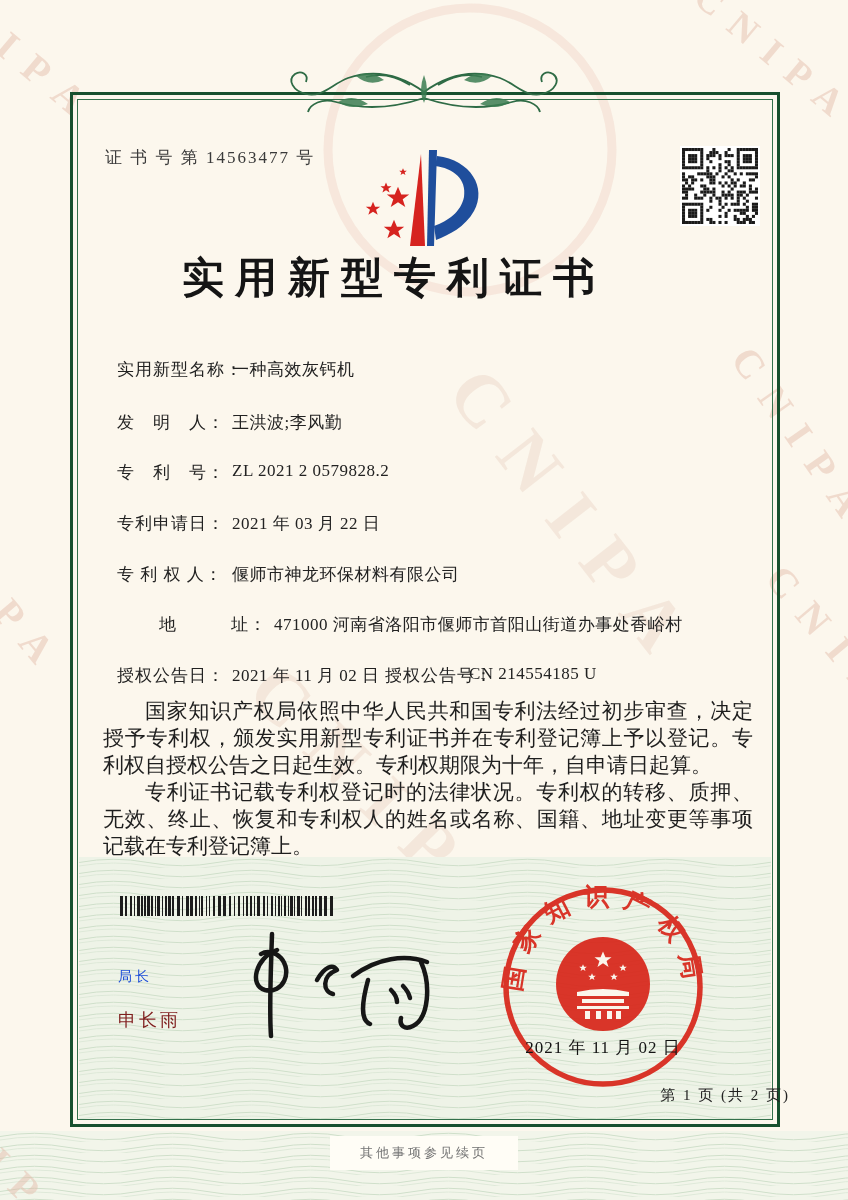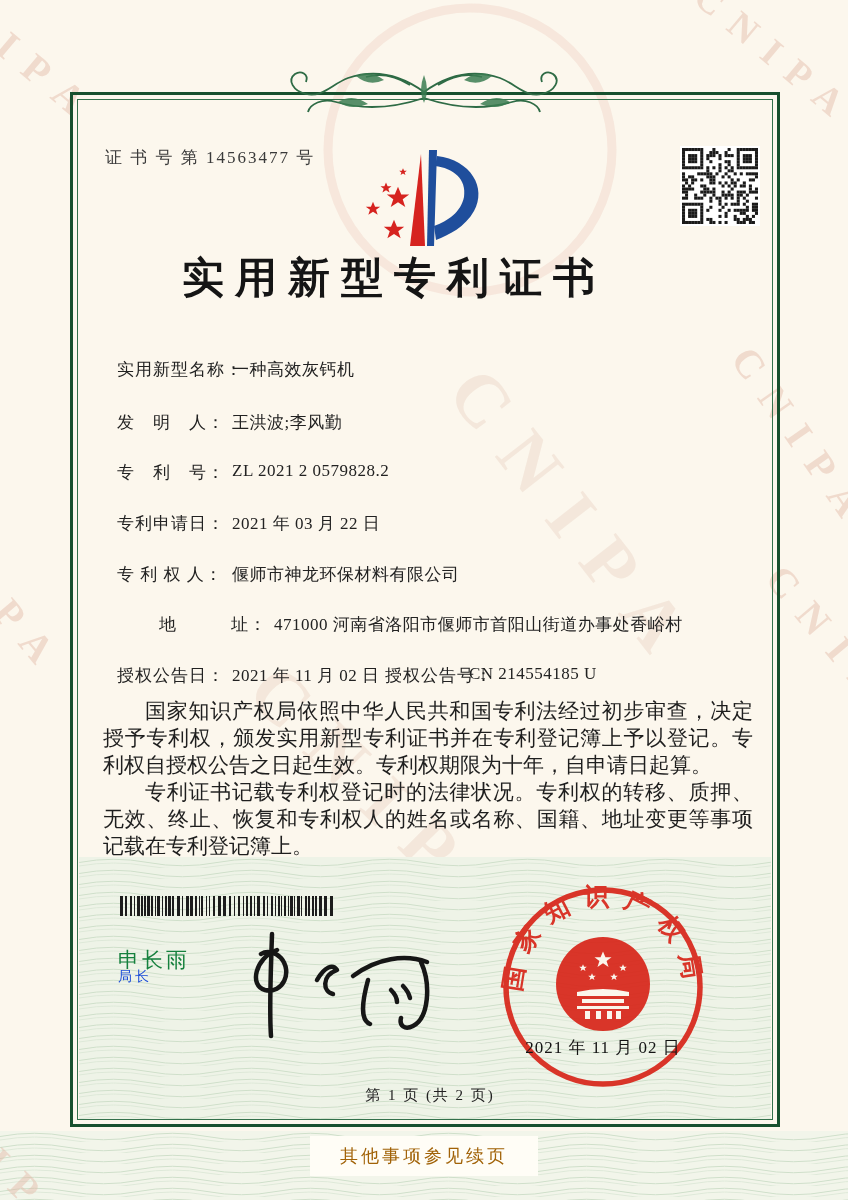--- a/index.html
+++ b/index.html
@@ -39,32 +39,32 @@
   .paras{position:absolute;left:103px;top:698px;width:650px;z-index:3;
     font-size:21px;line-height:27px;text-align:justify;color:#1e1e1e;}
   .paras p{margin:0;text-indent:2em;}
   
   .band{position:absolute;left:79px;top:857px;z-index:2;}
   .band-bottom{position:absolute;left:0px;top:1131px;z-index:0;}
   .barcode{position:absolute;left:120px;top:896px;z-index:3;}
   
   .sig-title{position:absolute;left:118px;top:968px;font-size:14px;letter-spacing:3px;
     font-family:"Liberation Sans","DejaVu Sans",sans-serif;color:#1d4ed8;z-index:4;}
-  .sig-name{position:absolute;left:118px;top:946px;font-size:21px;letter-spacing:3px;
-    font-family:"Liberation Sans","DejaVu Sans",sans-serif;color:#15803d;z-index:4;}
+  .sig-name{position:absolute;left:118px;top:1008px;font-size:18px;letter-spacing:3px;
+    font-family:"Liberation Sans","DejaVu Sans",sans-serif;color:#7f1d1d;z-index:4;}
   .signature{position:absolute;left:225px;top:928px;z-index:4;}
   .seal{position:absolute;left:498px;top:882px;z-index:4;opacity:0.93;}
   .seal-date{position:absolute;left:498px;top:1036px;width:210px;text-align:center;
     font-size:17px;letter-spacing:1px;color:#141414;z-index:5;white-space:nowrap;}
   
-  .page-info{position:absolute;left:70px;top:1086px;width:720px;text-align:center;
+  .page-info{position:absolute;left:70px;top:1086px;width:720px;text-align:right;
     font-size:15px;letter-spacing:2px;color:#222;z-index:3;}
   .continuation{position:absolute;left:50%;top:1136px;transform:translateX(-50%);
-    background:#fffdf6;padding:8px 30px;font-size:18px;letter-spacing:3px;
-    color:#a16207;z-index:3;white-space:nowrap;}
+    background:#fffdf6;padding:8px 30px;font-size:13px;letter-spacing:3px;
+    color:#737373;z-index:3;white-space:nowrap;}
 </style>
 </head>
 <body>
 
 <div class="page">
 
   <div class="wm" style="left:-55px;top:-38px;font-size:40px;letter-spacing:18px;transform:rotate(40deg);">CNIPA</div>
   <div class="wm" style="left:714px;top:-26px;font-size:38px;letter-spacing:16px;transform:rotate(40deg);">CNIPA</div>
   <div class="wm" style="left:760px;top:338px;font-size:40px;letter-spacing:18px;transform:rotate(55deg);">CNIPA</div>
   <div class="wm" style="left:-62px;top:492px;font-size:40px;letter-spacing:18px;transform:rotate(50deg);">CNIPA</div>

